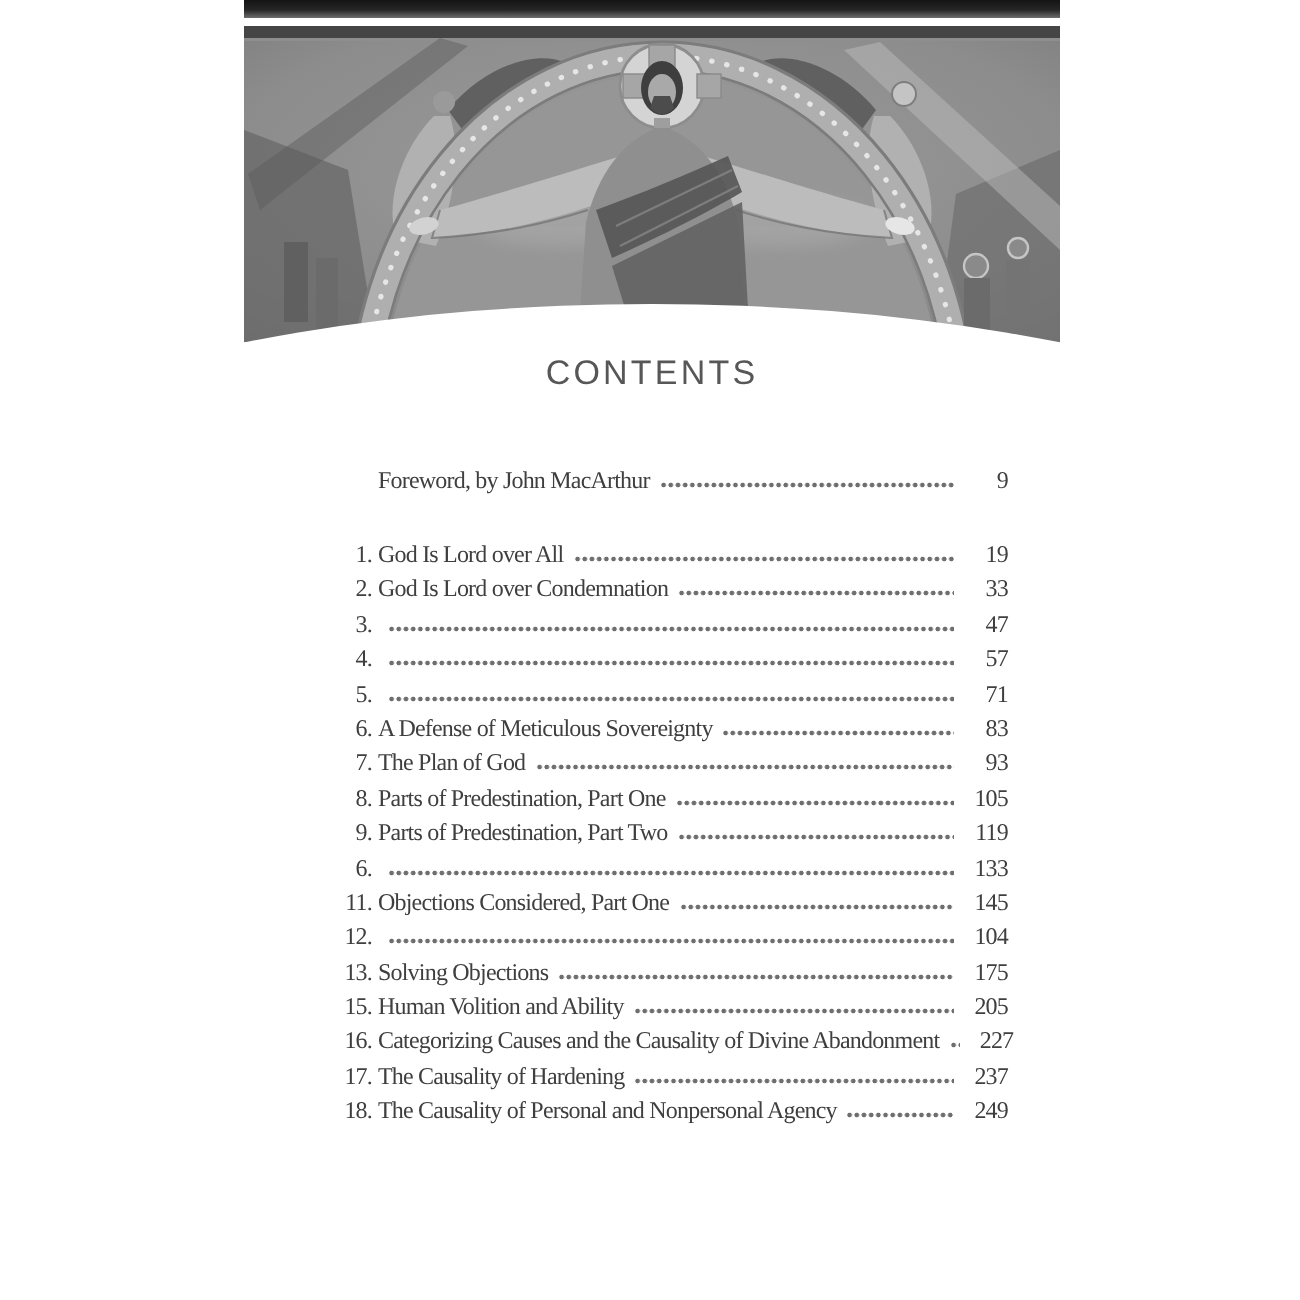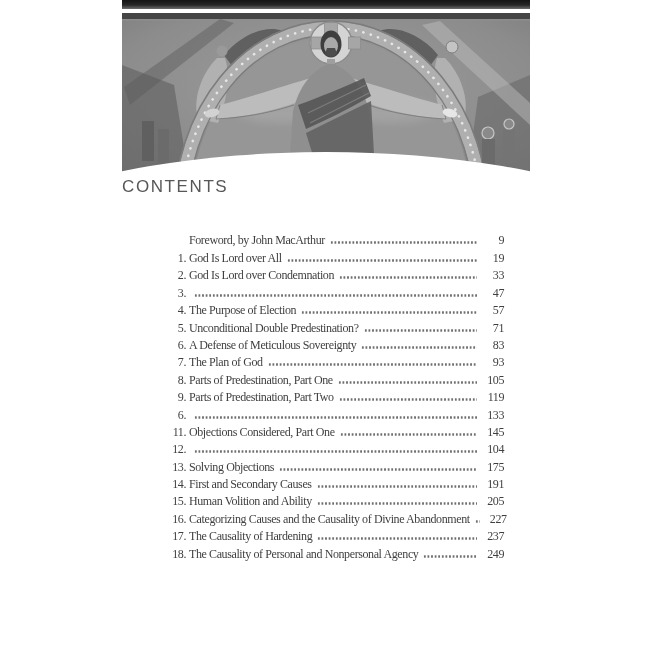--- a/index.html
+++ b/index.html
@@ -17,32 +17,32 @@
     position:absolute;left:122px;top:13px;width:408px;height:159px;overflow:hidden;
     background:#8f8f8f;
   }
   .hero svg{display:block;width:408px;height:159px;}
   
   .arc{
     position:absolute;top:139px;left:50%;width:920px;height:370px;margin-left:-460px;
     border-radius:50%;background:#ffffff;
   }
   .contents-title{
-    position:absolute;left:122px;top:177px;width:408px;text-align:left;
+    position:absolute;left:122px;top:177px;width:408px;text-align:center;
     font-family:"Liberation Sans",sans-serif;font-size:17px;font-weight:400;
     letter-spacing:1.6px;color:#575757;
   }
   
   .toc{
     position:absolute;left:158px;top:231px;width:346px;
     font-size:12px;letter-spacing:-0.4px;color:#3f3f3f;
   }
   .toc-row{display:flex;align-items:baseline;height:17.4px;line-height:17.4px;white-space:nowrap;}
   .toc-fm .toc-row{height:18px;line-height:18px;}
-  .toc-fm{margin-bottom:1px;}
+  .toc-fm{margin-bottom:20px;}
   .num{flex:0 0 28px;text-align:right;margin-right:3px;}
   .ttl{flex:0 1 auto;}
   .leader{
     flex:1 1 8px;min-width:5px;height:3px;margin:0 3px 0 5px;
     background-image:radial-gradient(circle,#6e6e6e 1px,transparent 1.35px);
     background-size:3.6px 3px;background-repeat:repeat-x;background-position:left bottom;
   }
   .pg{flex:0 0 24px;text-align:right;}
 </style>
 </head>
@@ -163,27 +163,25 @@
         <span class="leader"></span>
         <span class="pg">33</span>
       </div>
       <div class="toc-row">
         <span class="num">3.</span>
         <span class="leader"></span>
         <span class="pg">47</span>
       </div>
       <div class="toc-row">
         <span class="num">4.</span>
-        <span class="ttl">The Purpose of Election</span>
         <span class="leader"></span>
         <span class="pg">57</span>
       </div>
       <div class="toc-row">
         <span class="num">5.</span>
-        <span class="ttl">Unconditional Double Predestination?</span>
         <span class="leader"></span>
         <span class="pg">71</span>
       </div>
       <div class="toc-row">
         <span class="num">6.</span>
         <span class="ttl">A Defense of Meticulous Sovereignty</span>
         <span class="leader"></span>
         <span class="pg">83</span>
       </div>
       <div class="toc-row">
@@ -218,26 +216,20 @@
       <div class="toc-row">
         <span class="num">12.</span>
         <span class="leader"></span>
         <span class="pg">104</span>
       </div>
       <div class="toc-row">
         <span class="num">13.</span>
         <span class="ttl">Solving Objections</span>
         <span class="leader"></span>
         <span class="pg">175</span>
-      </div>
-      <div class="toc-row">
-        <span class="num">14.</span>
-        <span class="ttl">First and Secondary Causes</span>
-        <span class="leader"></span>
-        <span class="pg">191</span>
       </div>
       <div class="toc-row">
         <span class="num">15.</span>
         <span class="ttl">Human Volition and Ability</span>
         <span class="leader"></span>
         <span class="pg">205</span>
       </div>
       <div class="toc-row">
         <span class="num">16.</span>
         <span class="ttl">Categorizing Causes and the Causality of Divine Abandonment</span>

